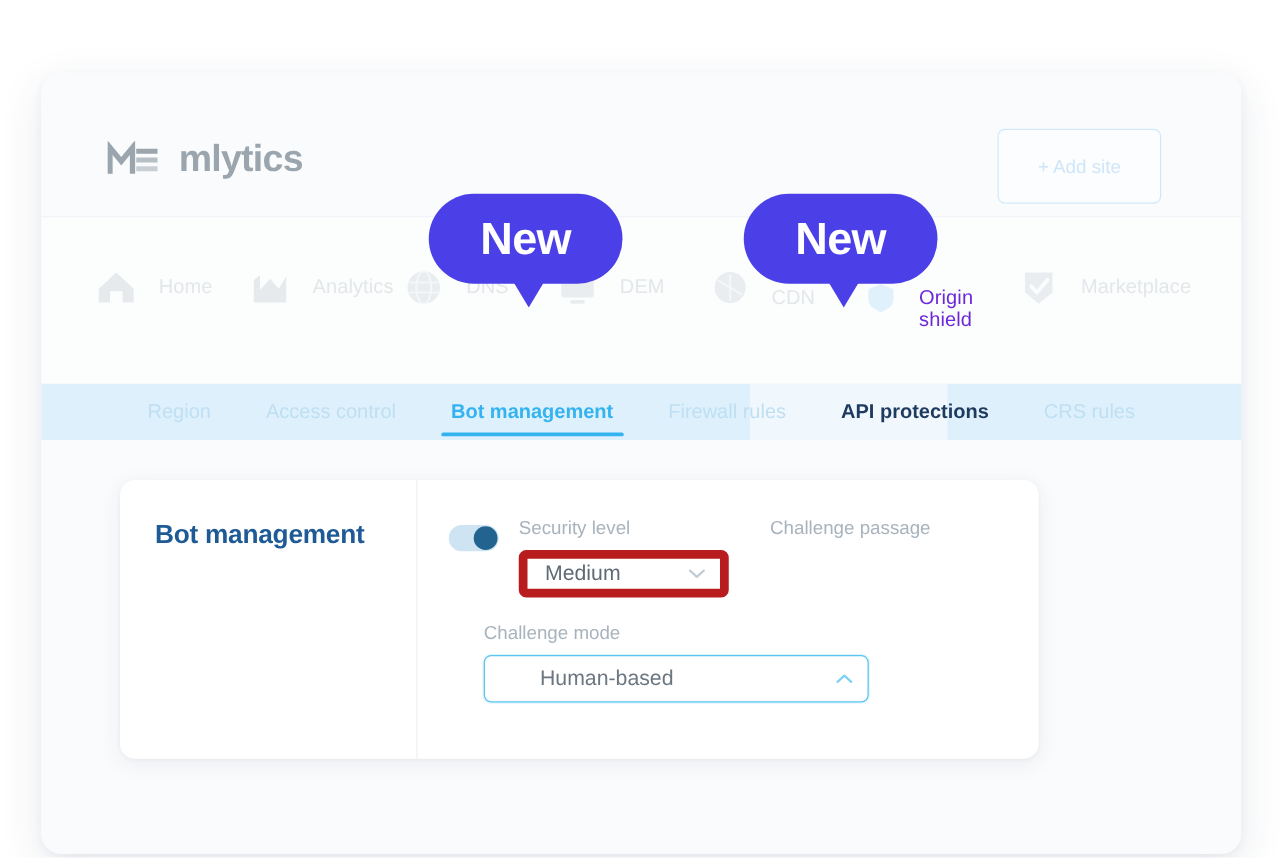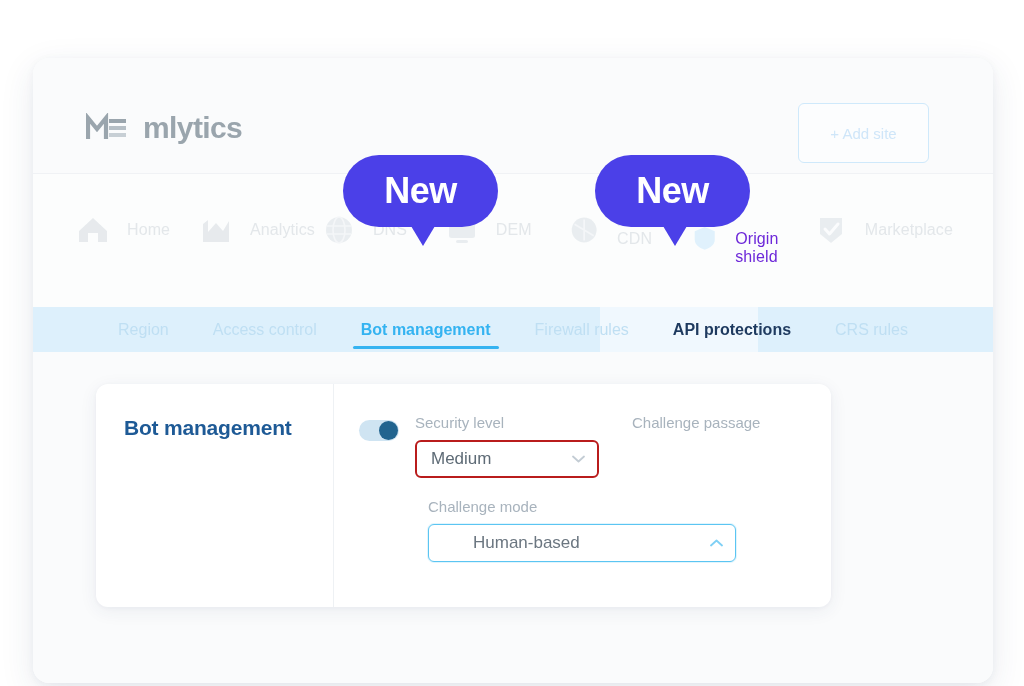--- a/index.html
+++ b/index.html
@@ -156,22 +156,22 @@
   }
   .toggle .knob {
     position: absolute; right: 1px; top: 1px;
     width: 19px; height: 19px; border-radius: 50%;
     background: #22648f;
   }
 
   .field { display: flex; flex-direction: column; gap: 9px; }
   .field-label { font-size: 15px; color: #a8b3bd; }
   .select {
-    width: 184px; height: 38px;
-    border: 2px solid #b91c1c;
+    width: 168px; height: 38px;
+    border: 7px solid #b91c1c;
     border-radius: 6px;
     background: #fff;
     display: flex; align-items: center;
     padding: 0 12px 0 14px;
     cursor: pointer;
     position: relative;
   }
   .select .value {
     font-size: 17px; color: #5e6b76;
     flex: 1;
@@ -179,21 +179,21 @@
   .select.focused {
     width: 308px;
     border: 1px solid #5bc5f2;
     box-shadow: 0 0 0 1px rgba(91,197,242,0.18);
     padding-left: 44px;
   }
   .select.focused .value { color: #6b7680; }
   .caret { width: 13px; height: 8px; display: block; flex: 0 0 auto; }
 
   .field-gap { margin-left: 33px; }
-  .row-two { margin-top: 20px; margin-left: 69px; }
+  .row-two { margin-top: 20px; margin-left: 28px; }
 
   
   .badge {
     position: absolute;
     width: 155px; height: 72px;
     z-index: 40;
   }
   .badge-body {
     width: 155px; height: 72px;
     background: #4b40e8;

